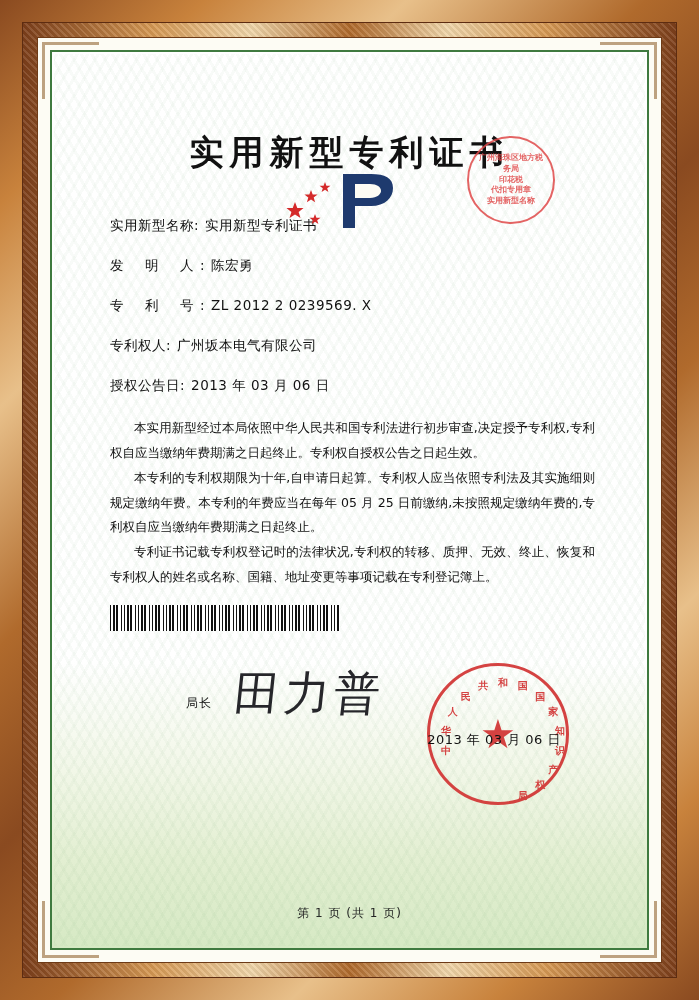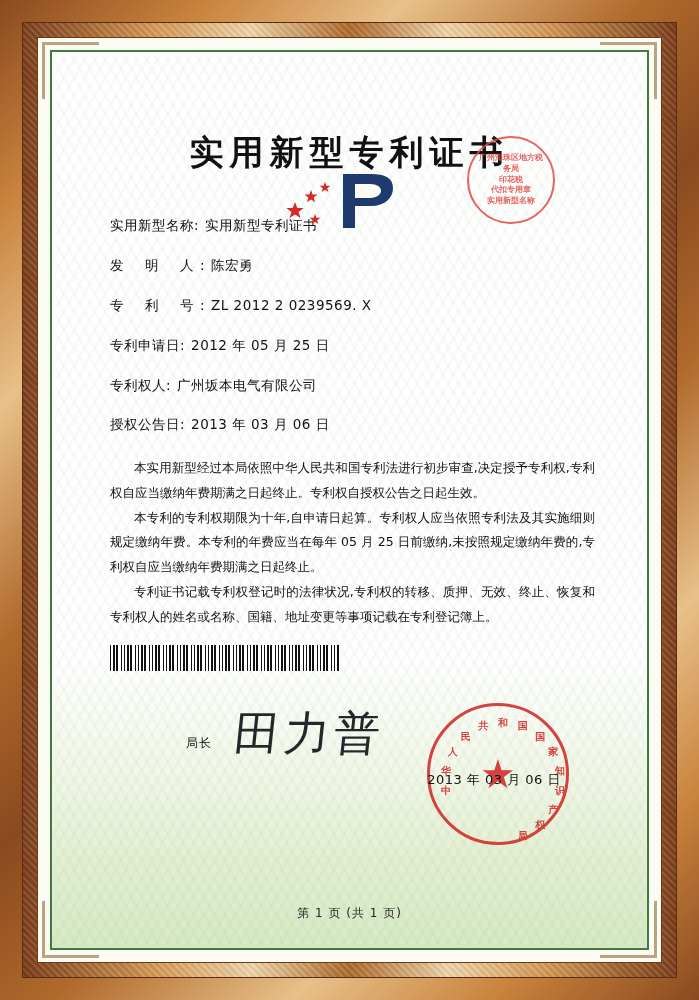--- a/index.html
+++ b/index.html
@@ -323,24 +323,20 @@
               <span class="field-value">:</span>
               <span class="field-value">陈宏勇</span>
             </div>
 
             <div class="field-row">
               <span class="field-label spread">专利号</span>
               <span class="field-value">:</span>
               <span class="field-value">ZL 2012 2 0239569. X</span>
             </div>
 
-            <div class="field-row">
-              <span class="field-label">专利申请日:</span>
-              <span class="field-value">2012 年 05 月 25 日</span>
-            </div>
 
             <div class="field-row">
               <span class="field-label">专利权人:</span>
               <span class="field-value">广州坂本电气有限公司</span>
             </div>
 
             <div class="field-row">
               <span class="field-label">授权公告日:</span>
               <span class="field-value">2013 年 03 月 06 日</span>
             </div>

